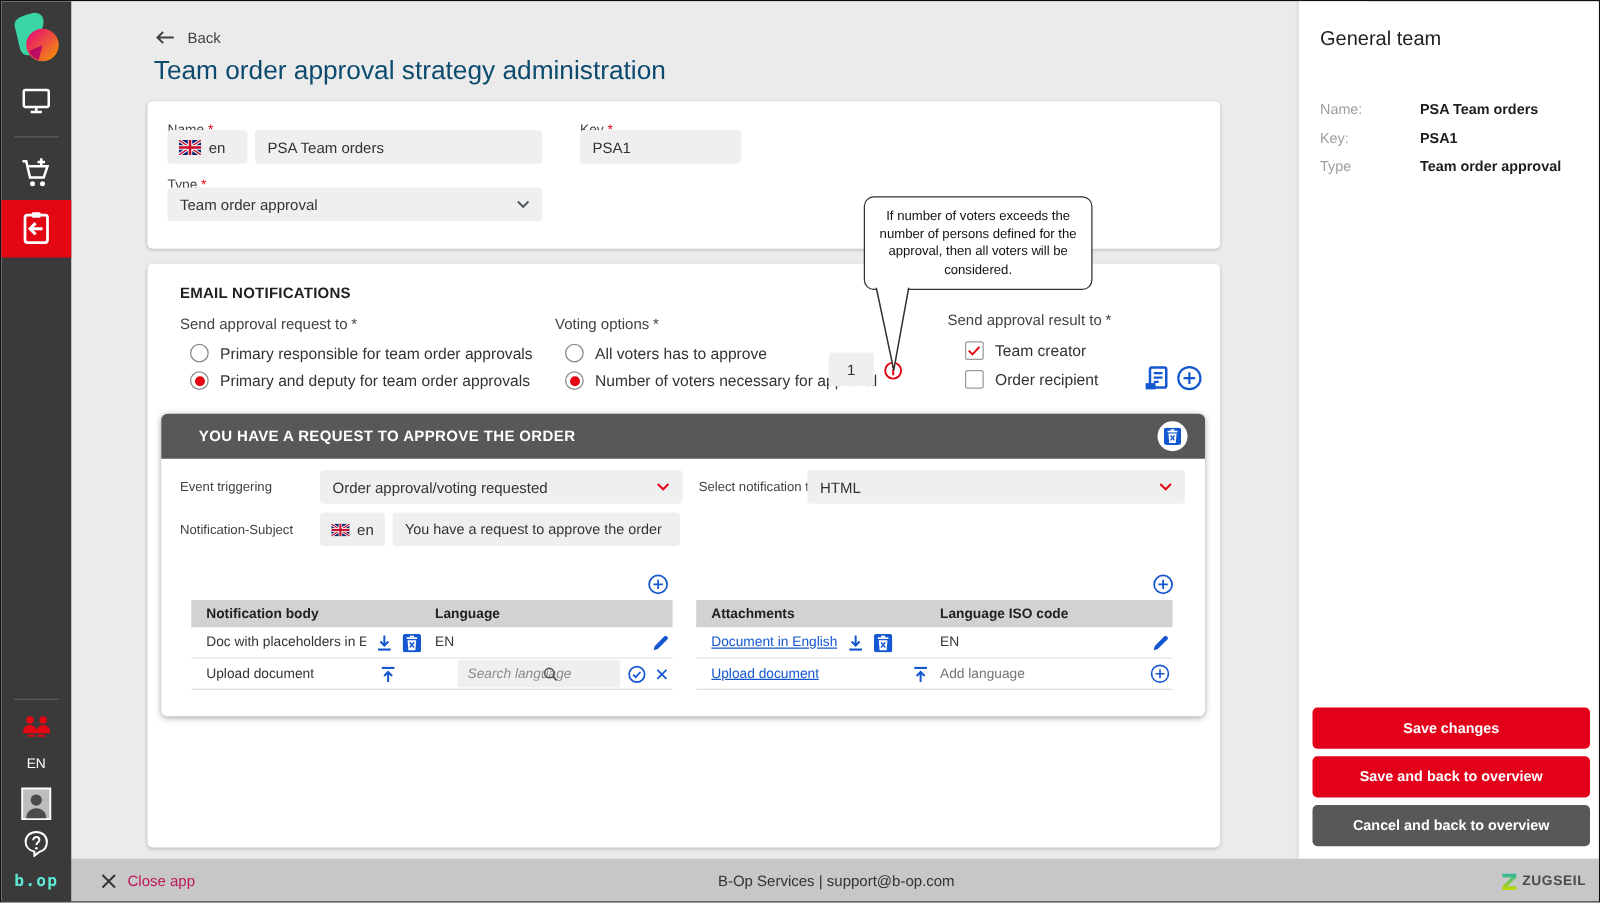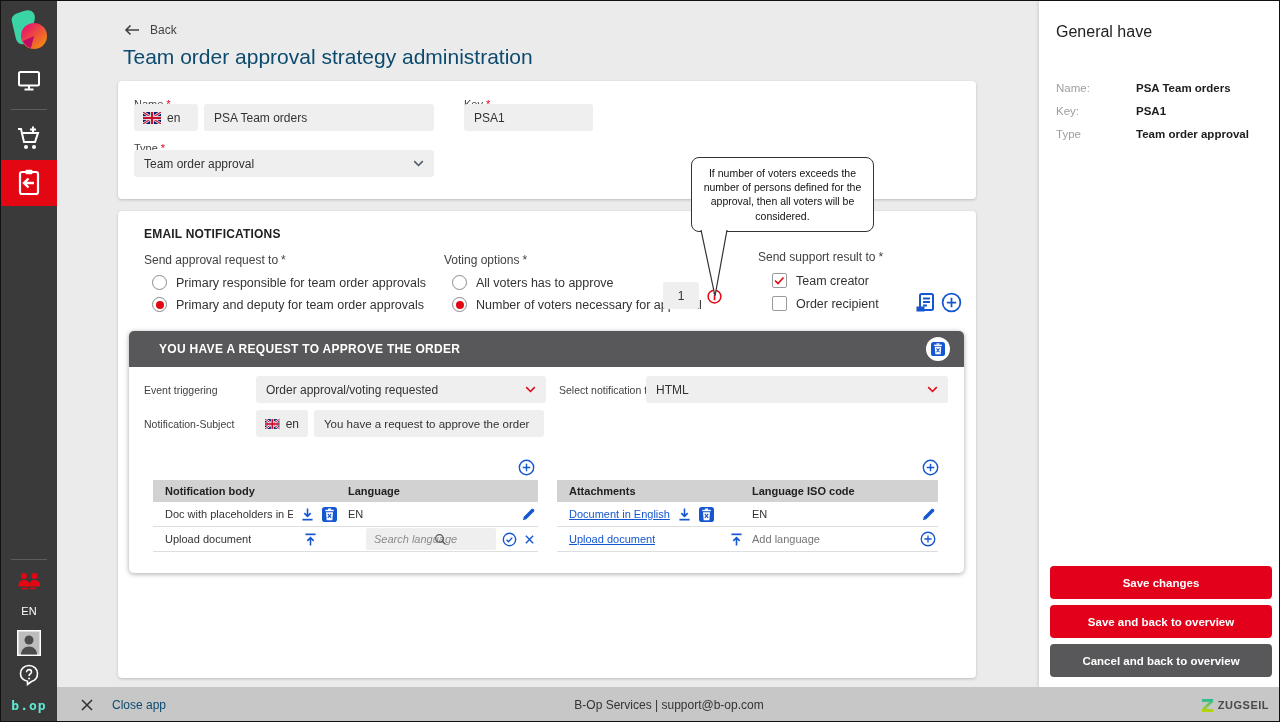--- a/index.html
+++ b/index.html
@@ -78,21 +78,21 @@
   .rp-title { position:absolute; left:17px; top:22px; font-size:16px; color:#212121; }
   .rp-field { position:absolute; left:17px; display:flex; font-size:11.5px; }
   .rp-lbl { width:80px; color:#9e9e9e; }
   .rp-val { color:#1d1d1d; font-weight:bold; }
   .rp-btn { position:absolute; left:11px; width:222px; height:33px; border:none; border-radius:4px; color:#fff; font-size:11.5px; font-weight:bold; cursor:pointer; font-family:"Liberation Sans",sans-serif; }
   .rp-btn.red { background:#e2001a; }
   .rp-btn.gray { background:#58585a; }
 
   
   .footer { position:absolute; left:56px; top:686px; width:1224px; height:36px; background:#c7c7c7; display:flex; align-items:center; z-index:25; }
-  .ft-close { display:flex; align-items:center; gap:19px; font-size:12px; color:#0c4a6e; margin-left:24px; cursor:pointer; }
+  .ft-close { display:flex; align-items:center; gap:9px; font-size:12px; color:#be185d; margin-left:24px; cursor:pointer; }
   .ft-center { position:absolute; left:0; right:0; text-align:center; font-size:12px; color:#333; }
   .ft-brand { margin-left:auto; margin-right:12px; display:flex; align-items:center; gap:4px; z-index:2; }
   .ft-brand-txt { font-size:11px; font-weight:bold; color:#4a4a4a; letter-spacing:.5px; }
 
   .ic { display:block; }
 </style>
 </head>
 <body>
 
 <svg width="0" height="0" style="position:absolute">
@@ -304,21 +304,21 @@
 
       <div class="tooltip">
         <span>If number of voters exceeds the number of persons defined for the approval, then all voters will be considered.</span>
         <svg class="tail" width="32" height="68" viewBox="0 0 32 68">
           <path d="M3 0 L17 66 L29 0" fill="#fff" stroke="#333" stroke-width="1.2"></path>
           <rect x="4" y="-1" width="24" height="2" fill="#fff"></rect>
         </svg>
       </div>
 
       <div style="position:absolute; left:640px; top:36px;">
-        <span class="grp-label">Send support result to</span><span class="grp-label ast" style="margin-left:3px;">*</span>
+        <span class="grp-label">Send approval result to</span><span class="grp-label ast" style="margin-left:3px;">*</span>
         <div class="chk-row" style="margin-left:14px;">
           <span class="chk">
             <svg class="ic" width="11" height="9" viewBox="0 0 11 9">
                 <path d="M1 4.5l3 3 5.5-6" fill="none" stroke="#e30613" stroke-width="1.6"></path>
               </svg>
           </span>
           <span class="radio-lbl">Team creator</span>
         </div>
         <div class="chk-row" style="margin-left:14px;">
           <span class="chk"></span>
@@ -495,21 +495,21 @@
                 </span>
             </div>
           </div>
         </div>
 
       </div>
     </div>
   </div>
 
   <div class="rpanel">
-    <div class="rp-title">General have</div>
+    <div class="rp-title">General team</div>
     <div class="rp-field" style="top:81px;">
       <span class="rp-lbl">Name:</span>
       <span class="rp-val">PSA Team orders</span>
     </div>
     <div class="rp-field" style="top:104px;">
       <span class="rp-lbl">Key:</span>
       <span class="rp-val">PSA1</span>
     </div>
     <div class="rp-field" style="top:127px;">
       <span class="rp-lbl">Type</span>

